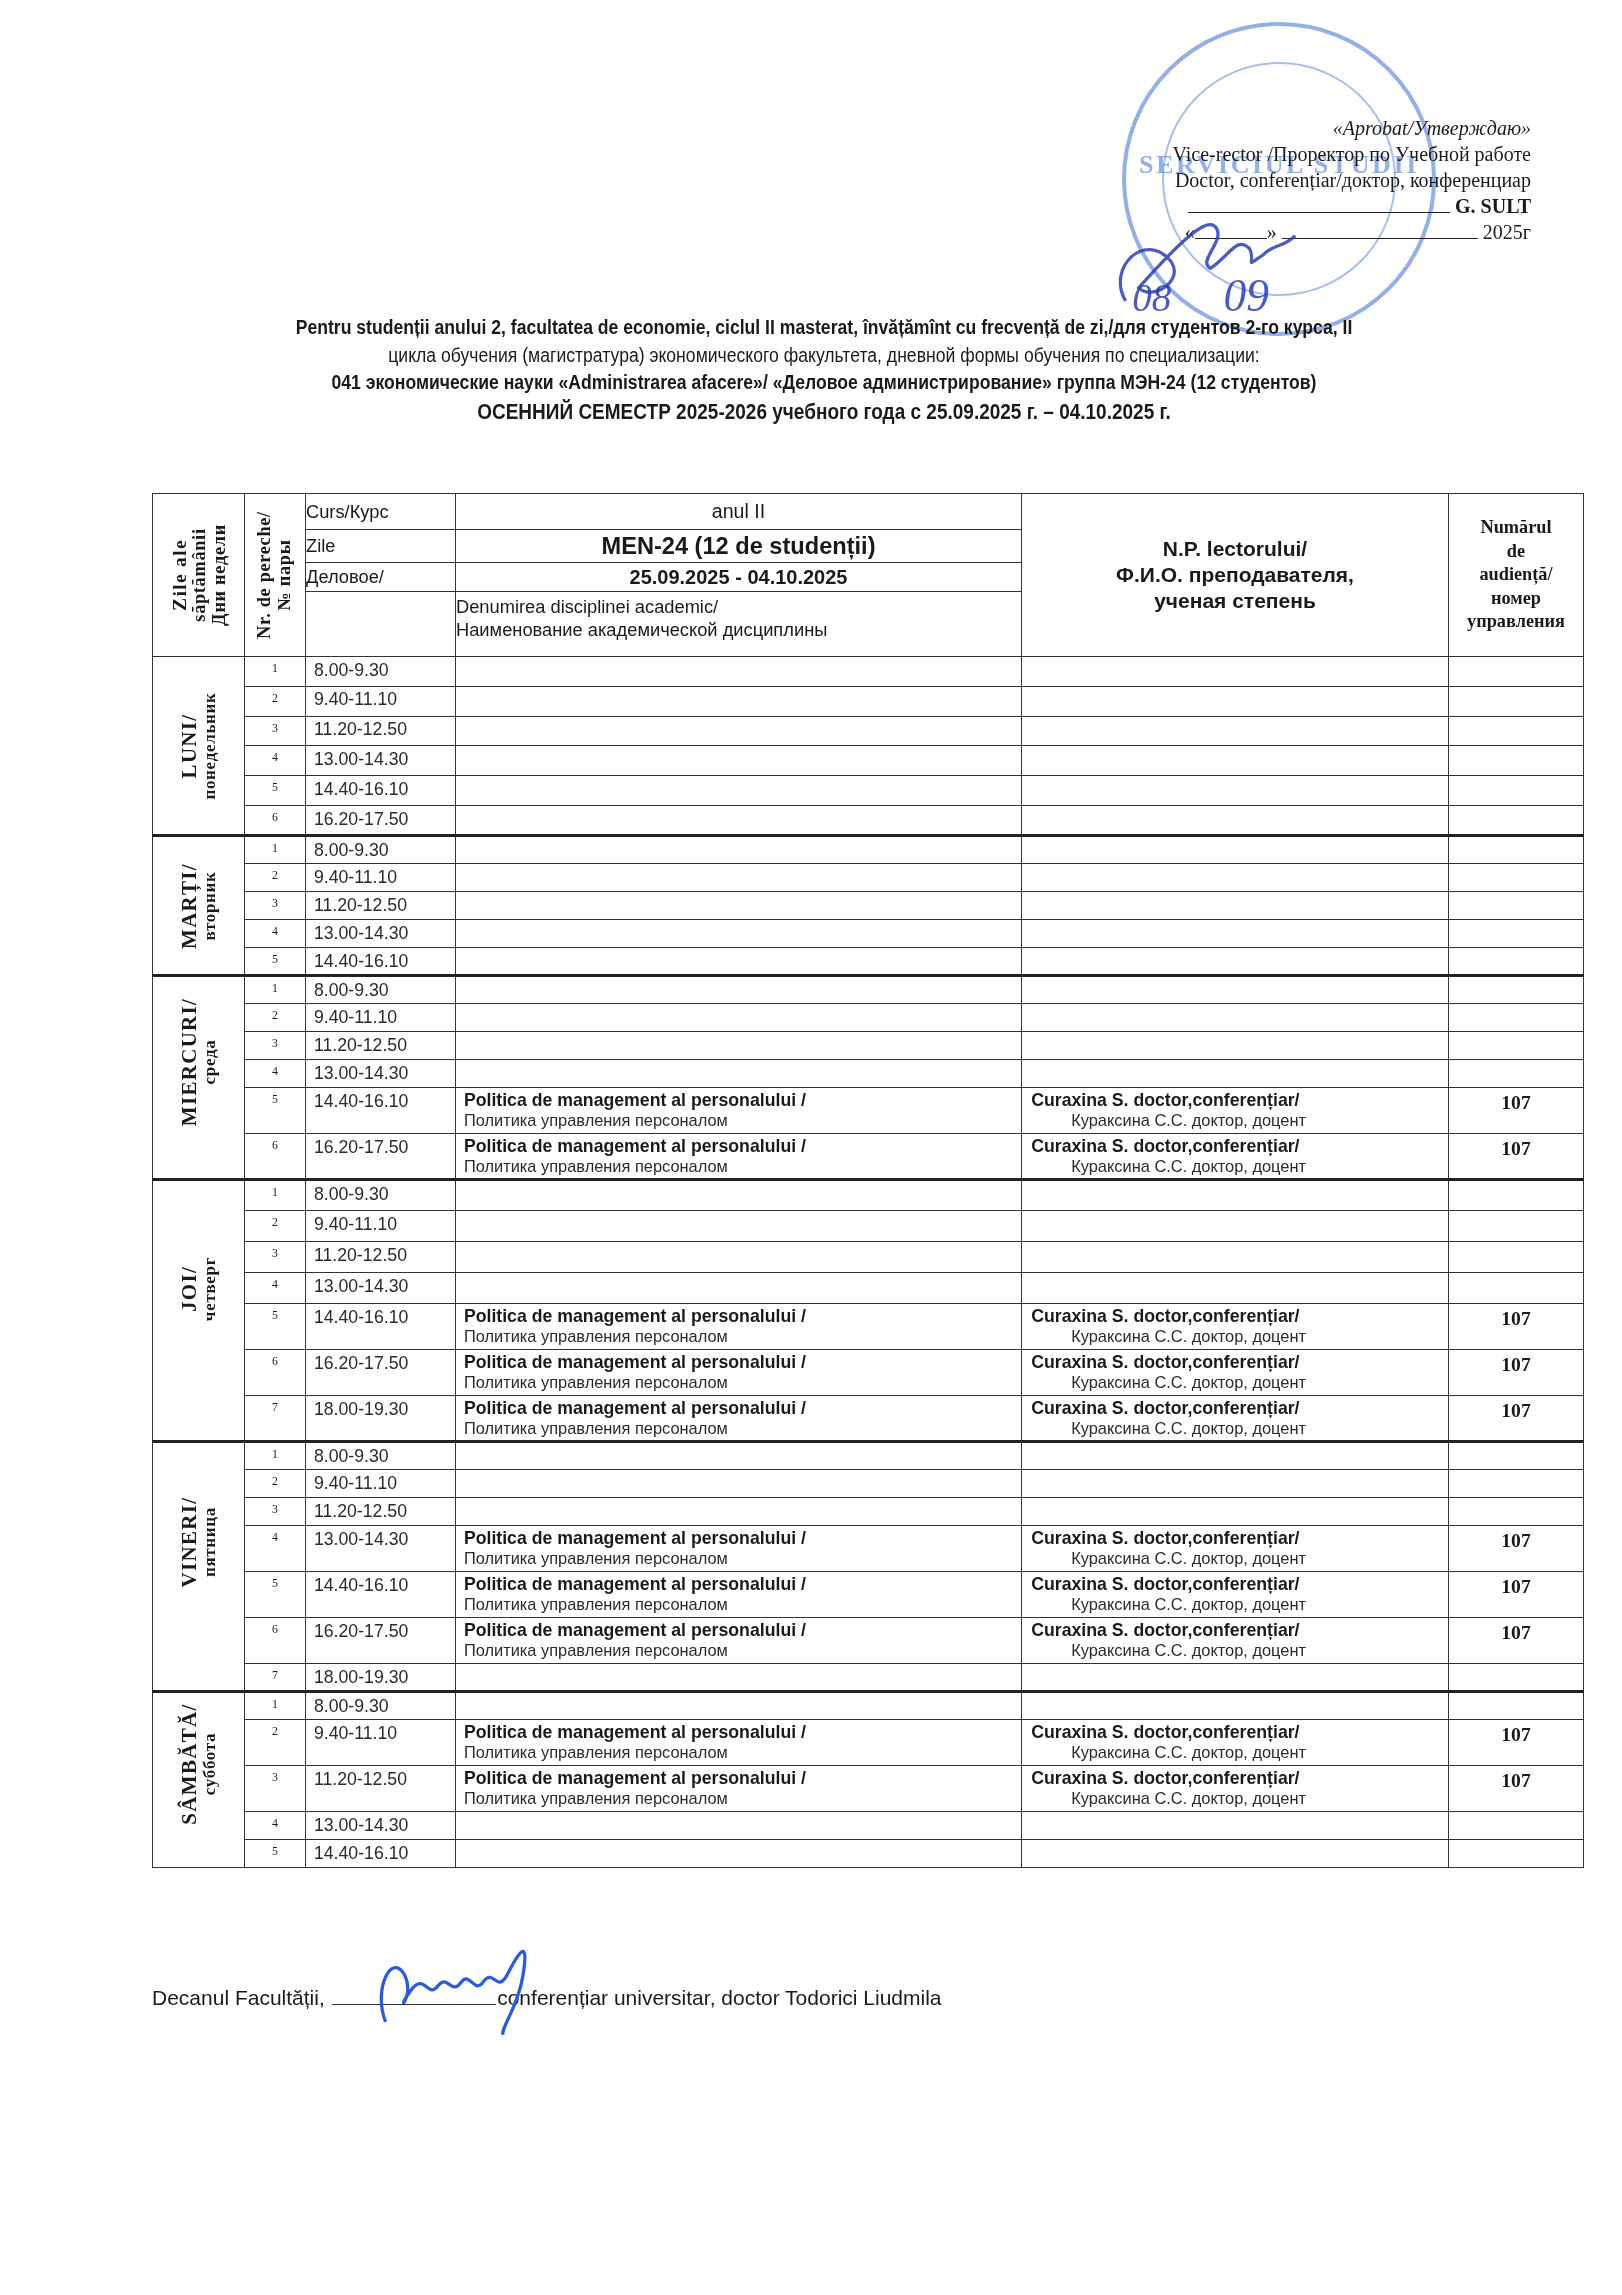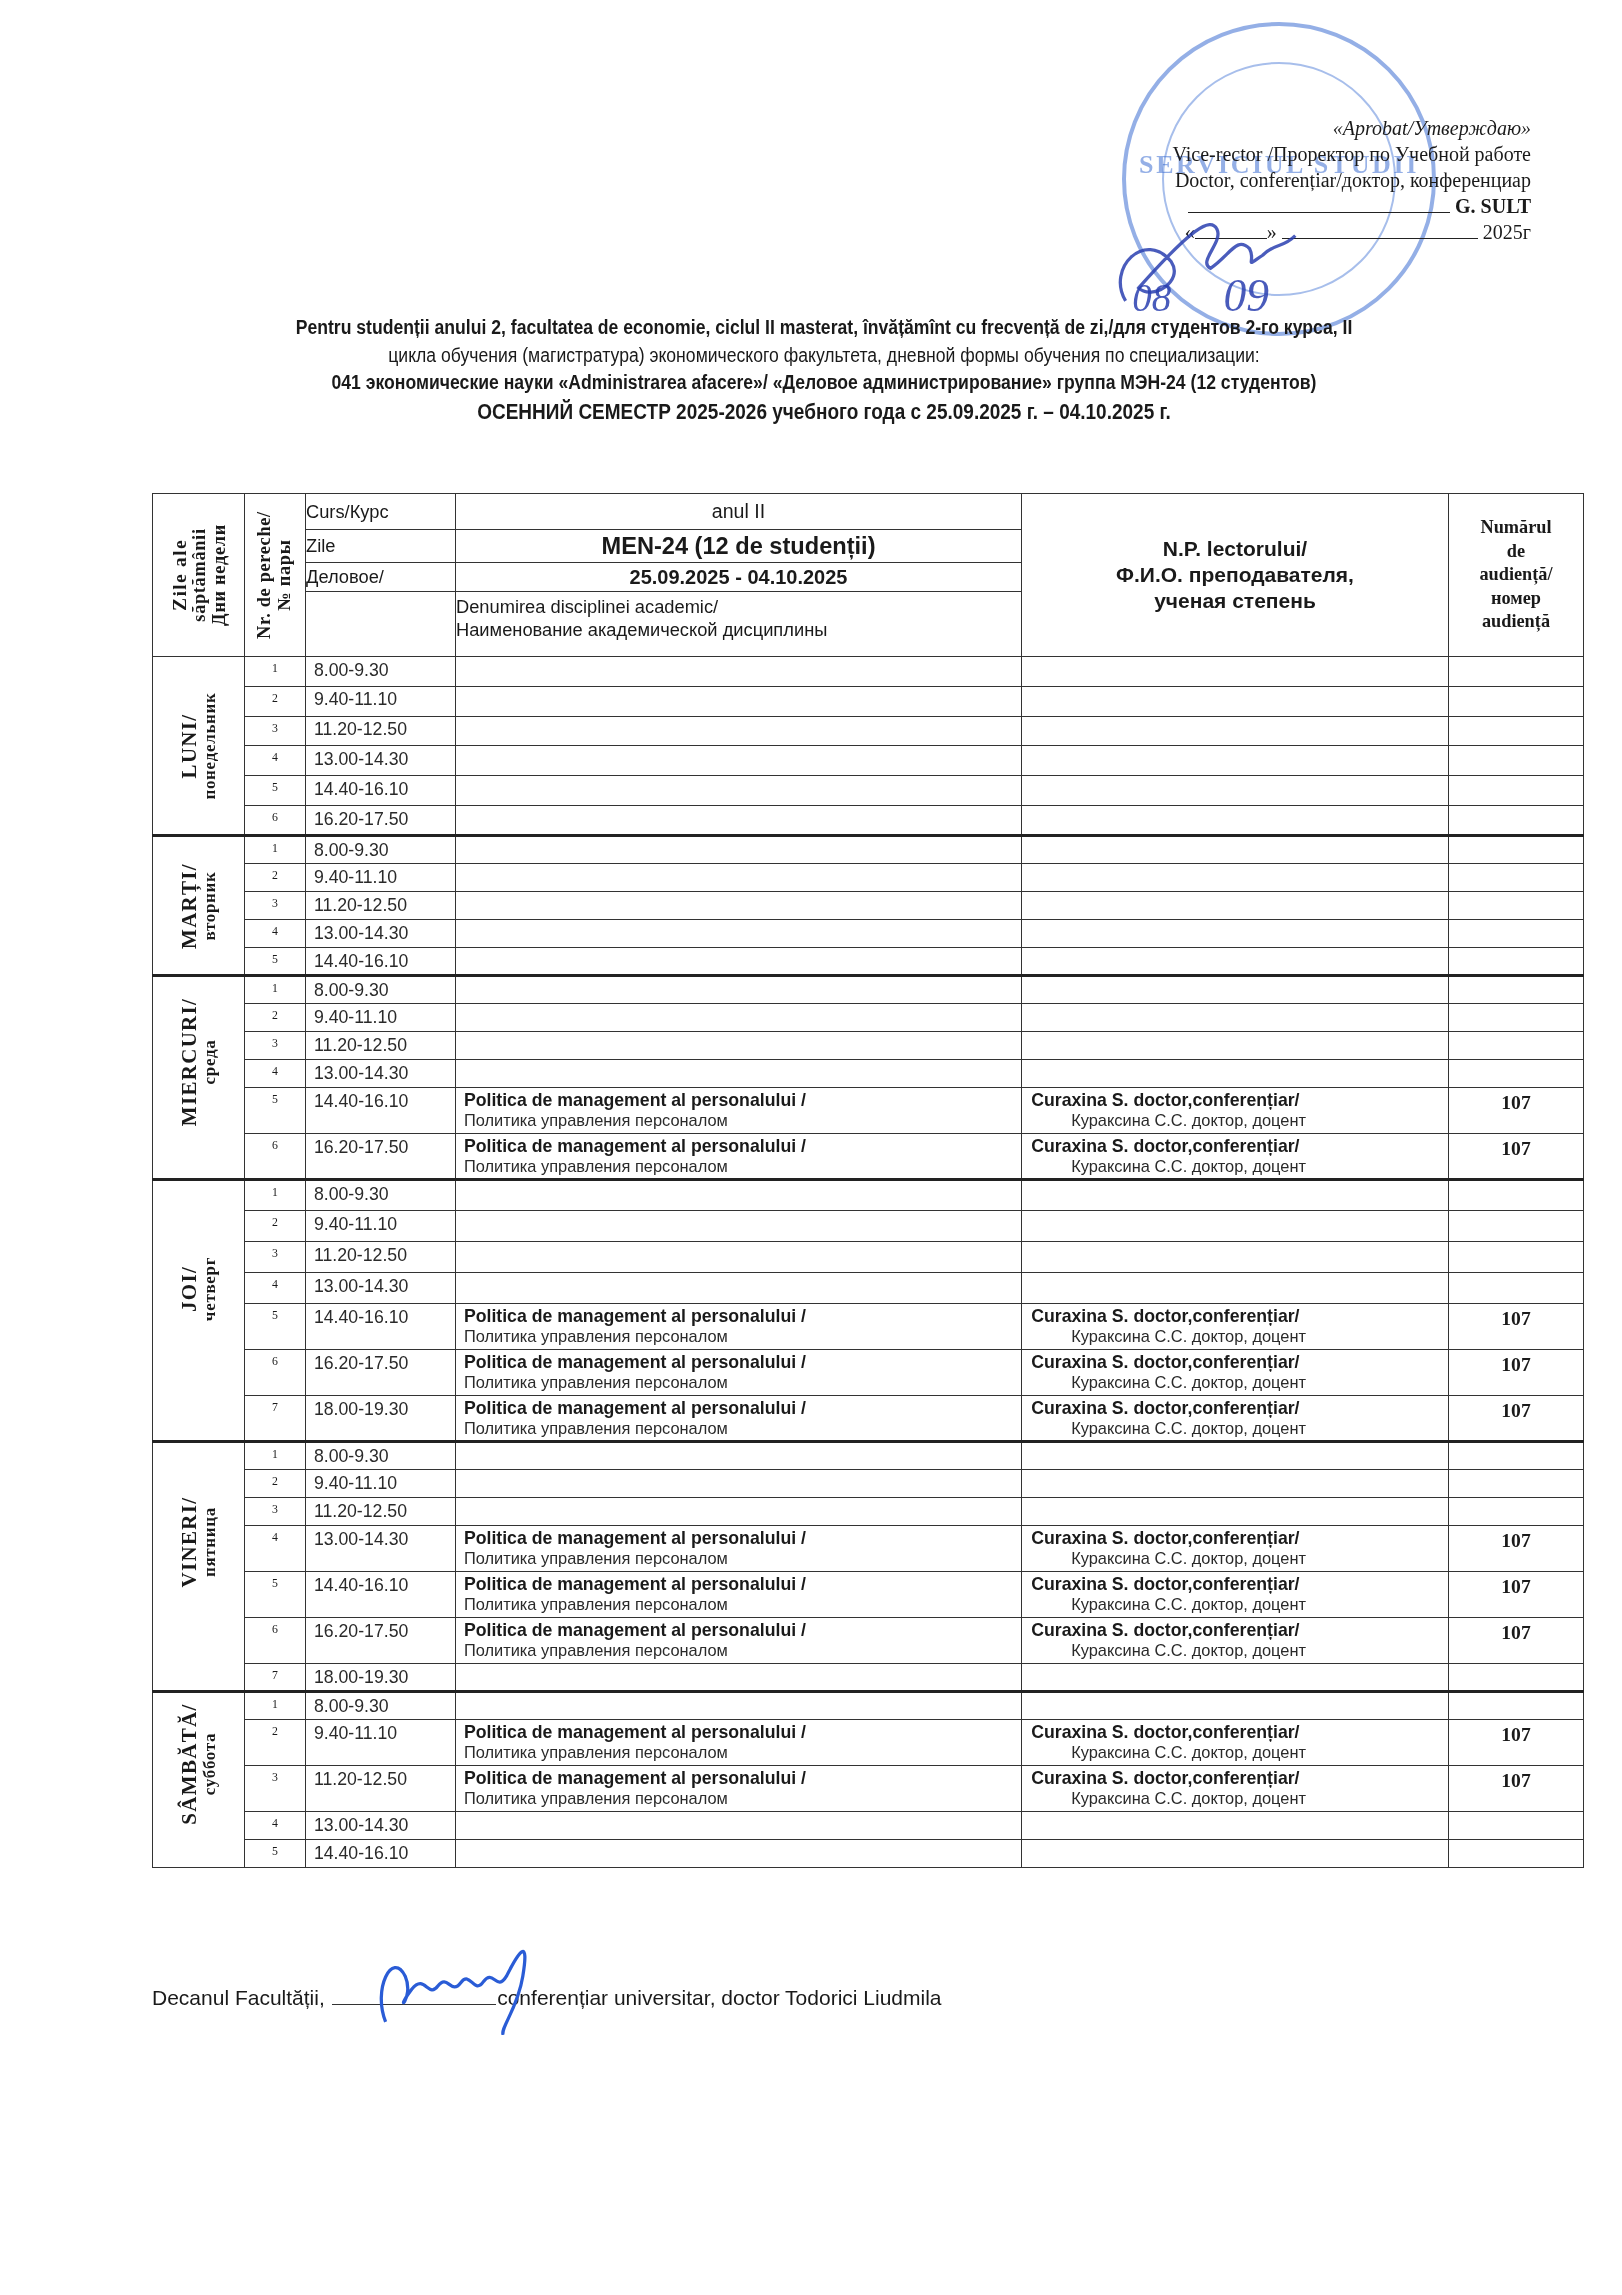--- a/index.html
+++ b/index.html
@@ -136,21 +136,21 @@
       <td rowspan="4" class="hdr-lect">
         <span>N.P. lectorului/</span><br>
         <span>Ф.И.О. преподавателя,</span><br>
         <span>ученая степень</span>
       </td>
       <td rowspan="4" class="hdr-room">
         <span>Numărul</span><br>
         <span>de</span><br>
         <span>audiență/</span><br>
         <span>номер</span><br>
-        <span>audiență</span>
+        <span>управления</span>
       </td>
     </tr>
     <tr style="height:33px">
       <td class="hdr-label">Zile</td>
       <td class="hdr-value big">MEN-24 (12 de studenții)</td>
     </tr>
     <tr style="height:29px">
       <td class="hdr-label">Деловое/</td>
       <td class="hdr-value mid">25.09.2025 - 04.10.2025</td>
     </tr>

